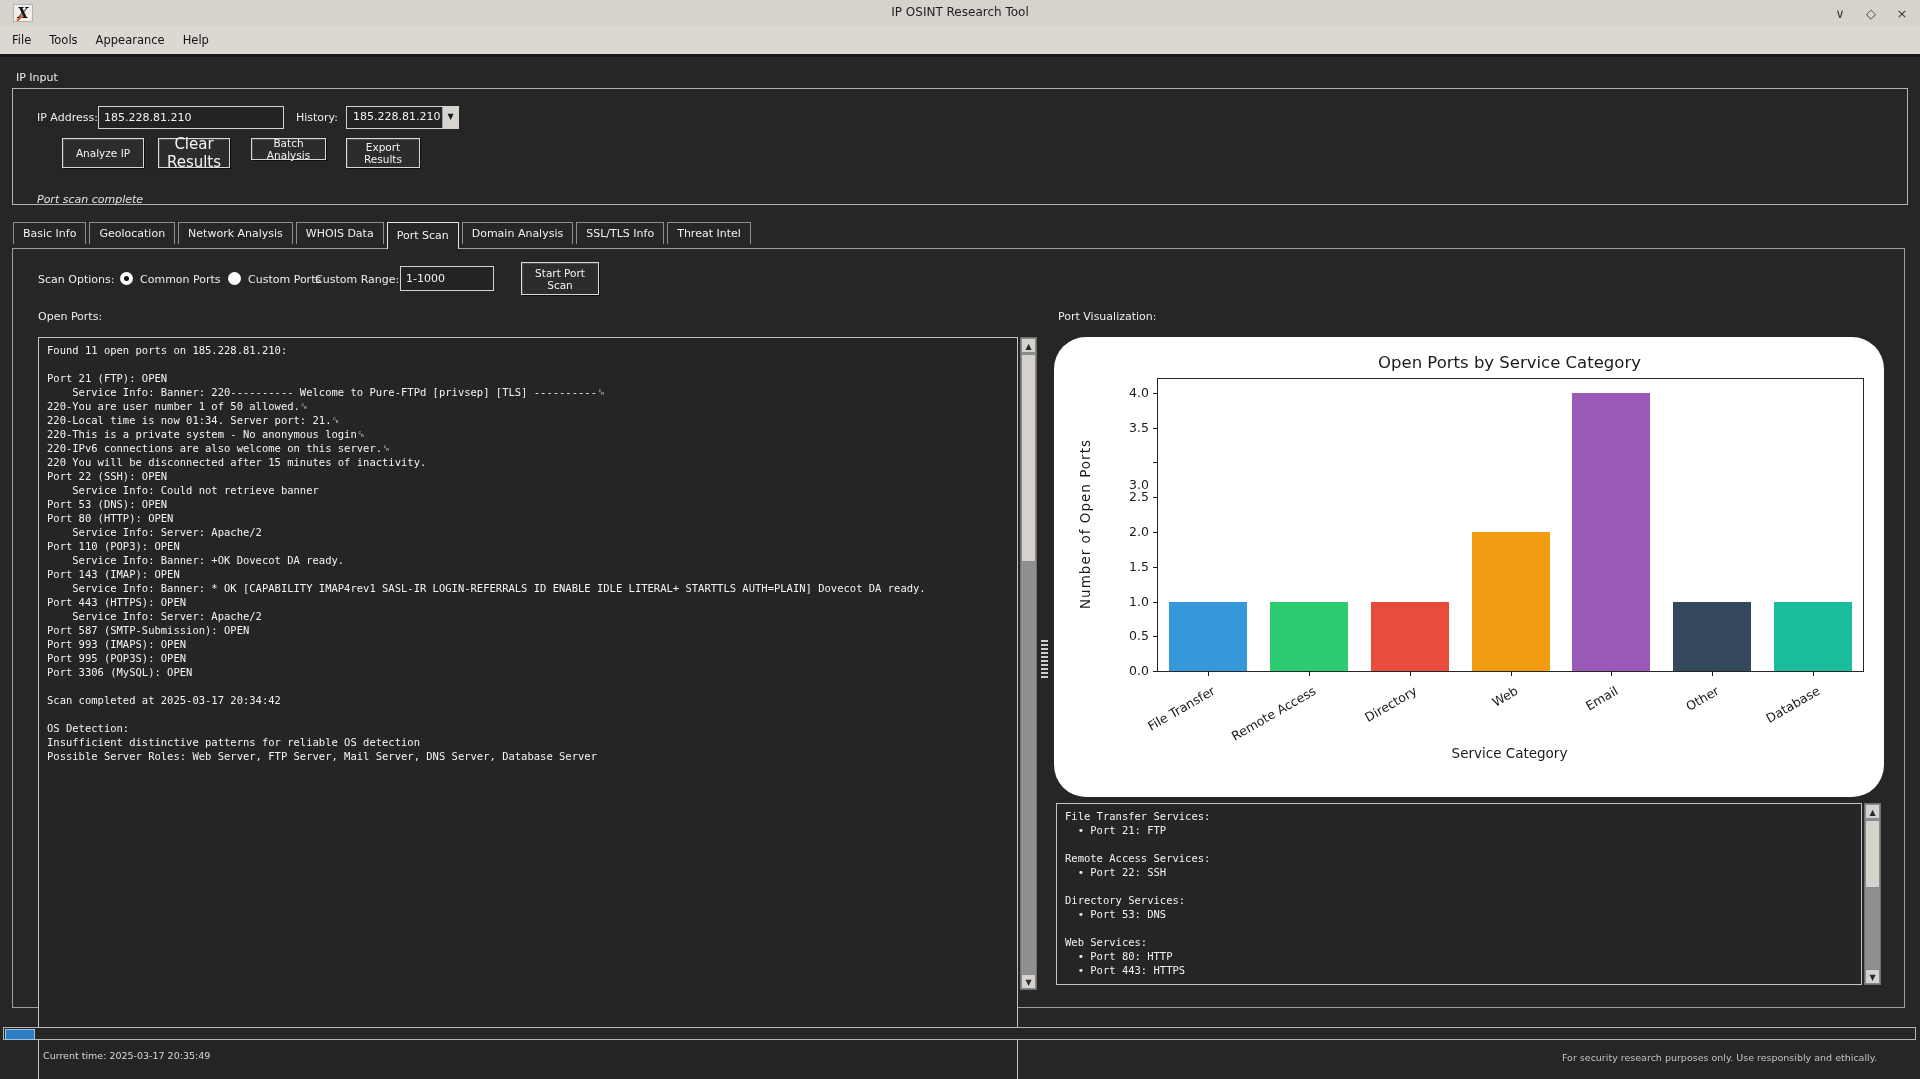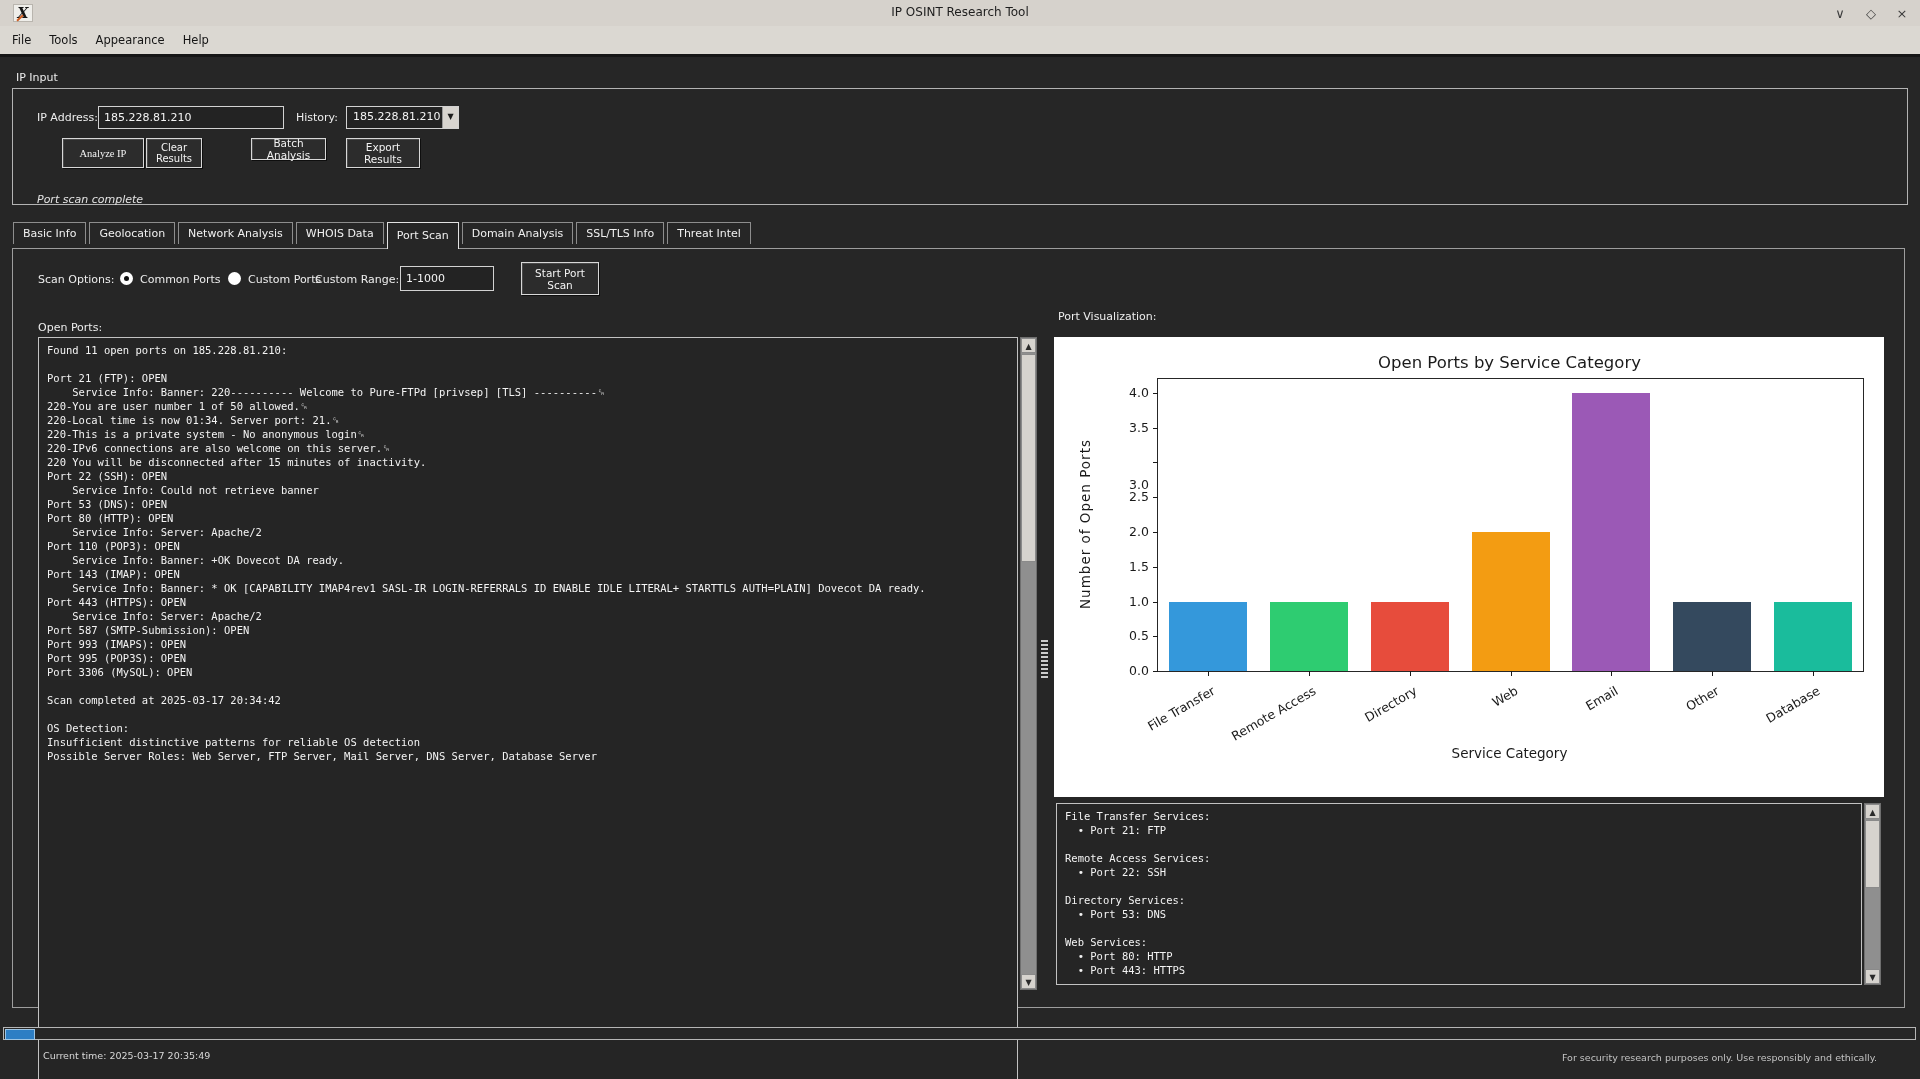--- a/index.html
+++ b/index.html
@@ -62,21 +62,21 @@
   .vscroll{width:17px;background:#8f8f8f;border:1px solid #6f6f6f;box-sizing:border-box;}
   .scroll-arrow{position:absolute;left:0;width:15px;height:15px;background:#d6d3ce;color:#2a2a2a;
     font-size:8px;text-align:center;line-height:15px;border:1px solid #8a8a8a;box-sizing:border-box;}
   .scroll-thumb{position:absolute;left:0;width:15px;background:#d6d3ce;border:1px solid #8a8a8a;box-sizing:border-box;}
 
   
   .sash-grip{left:1041px;top:640px;width:7px;height:38px;
     background:repeating-linear-gradient(to bottom,#cccccc 0 2px,#262626 2px 4px);}
 
   
-  .figure{left:1054px;top:337px;width:830px;height:460px;background:#ffffff;color:#1a1a1a;}
+  .figure{left:1054px;top:337px;width:830px;height:460px;background:#ffffff;color:#1a1a1a;border-radius:32px;}
   .chart-title{position:absolute;left:103px;top:16px;width:705px;text-align:center;font-size:16.5px;color:#1a1a1a;}
   .chart-plot{position:absolute;left:103px;top:41px;width:705px;height:292px;border:1px solid #262626;box-sizing:content-box;}
   .bar{position:absolute;bottom:0;}
   .ytick-label{position:absolute;right:calc(100% + 9px);width:42px;text-align:right;font-size:12.5px;color:#1a1a1a;}
   .ytick-mark{position:absolute;right:100%;width:5px;height:1px;background:#1a1a1a;}
   .xtick-mark{position:absolute;top:100%;width:1px;height:5px;background:#1a1a1a;}
   .xtick-label{position:absolute;width:150px;text-align:right;font-size:12.5px;color:#1a1a1a;
     transform:rotate(-30deg);transform-origin:100% 0;white-space:nowrap;}
   .ylabel{position:absolute;left:31px;top:187px;transform:translate(-50%,-50%) rotate(-90deg);
     white-space:nowrap;font-size:13.5px;color:#1a1a1a;letter-spacing:1px;}
@@ -115,22 +115,22 @@
 <div class="abs ip-frame"></div>
 
 <div class="abs fieldlabel" style="left:37px;top:111px;">IP Address:</div>
 <input class="abs entry" style="left: 98px; top: 106px; width: 186px; height: 23px;" value="185.228.81.210">
 <div class="abs fieldlabel" style="left:296px;top:111px;">History:</div>
 <div class="abs combo" style="left:346px;top:106px;width:113px;height:23px;">
   <span class="combo-text">185.228.81.210</span>
   <span class="combo-arrow">▼</span>
 </div>
 <div id="action-buttons">
-    <div class="abs tbutton" style="left: 62px; top: 138px; width: 82px; height: 30px; font-size: 10.5px; font-family: Liberation Serif, serif;">Analyze IP</div>
-    <div class="abs tbutton" style="left: 146px; top: 138px; width: 56px; height: 30px; font-size: 10px;">Clear Results</div>
+    <div class="abs tbutton" style="left: 62px; top: 138px; width: 82px; height: 30px; font-size: 10.5px;">Analyze IP</div>
+    <div class="abs tbutton" style="left: 158px; top: 138px; width: 72px; height: 30px; font-size: 15px;">Clear Results</div>
     <div class="abs tbutton" style="left: 251px; top: 138px; width: 75px; height: 22px; font-size: 10.5px;">Batch Analysis</div>
     <div class="abs tbutton" style="left: 346px; top: 138px; width: 74px; height: 30px; font-size: 10.5px;">Export Results</div>
   </div>
 <div class="abs status-italic" style="left:37px;top:193px;">Port scan complete</div>
 
 <div class="abs tabs" id="tabbar">
     <div class="tab">Basic Info</div>
     <div class="tab">Geolocation</div>
     <div class="tab">Network Analysis</div>
     <div class="tab">WHOIS Data</div>
@@ -145,21 +145,21 @@
 <div class="abs radio selected" style="left:120px;top:272px;">
     <span class="dot abs"></span>
   </div>
 <div class="abs fieldlabel" style="left:140px;top:273px;">Common Ports</div>
 <div class="abs radio" style="left:228px;top:272px;"></div>
 <div class="abs fieldlabel" style="left:248px;top:273px;text-align:center;">Custom Ports</div>
 <div class="abs fieldlabel" style="left:315px;top:273px;">Custom Range:</div>
 <input class="abs entry" style="left: 400px; top: 266px; width: 94px; height: 25px;" value="1-1000">
 <div class="abs tbutton" style="left:521px;top:262px;width:78px;height:33px;font-size:10.5px;">Start Port Scan</div>
 
-<div class="abs fieldlabel" style="left:38px;top:310px;margin-top:11px;">Open Ports:</div>
+<div class="abs fieldlabel" style="left:38px;top:310px;">Open Ports:</div>
 <div class="abs textbox" style="left:38px;top:337px;width:980px;height:847px;">
   <pre>Found 11 open ports on 185.228.81.210:
 
 Port 21 (FTP): OPEN
     Service Info: Banner: 220---------- Welcome to Pure-FTPd [privsep] [TLS] ----------␍
 220-You are user number 1 of 50 allowed.␍
 220-Local time is now 01:34. Server port: 21.␍
 220-This is a private system - No anonymous login␍
 220-IPv6 connections are also welcome on this server.␍
 220 You will be disconnected after 15 minutes of inactivity.

